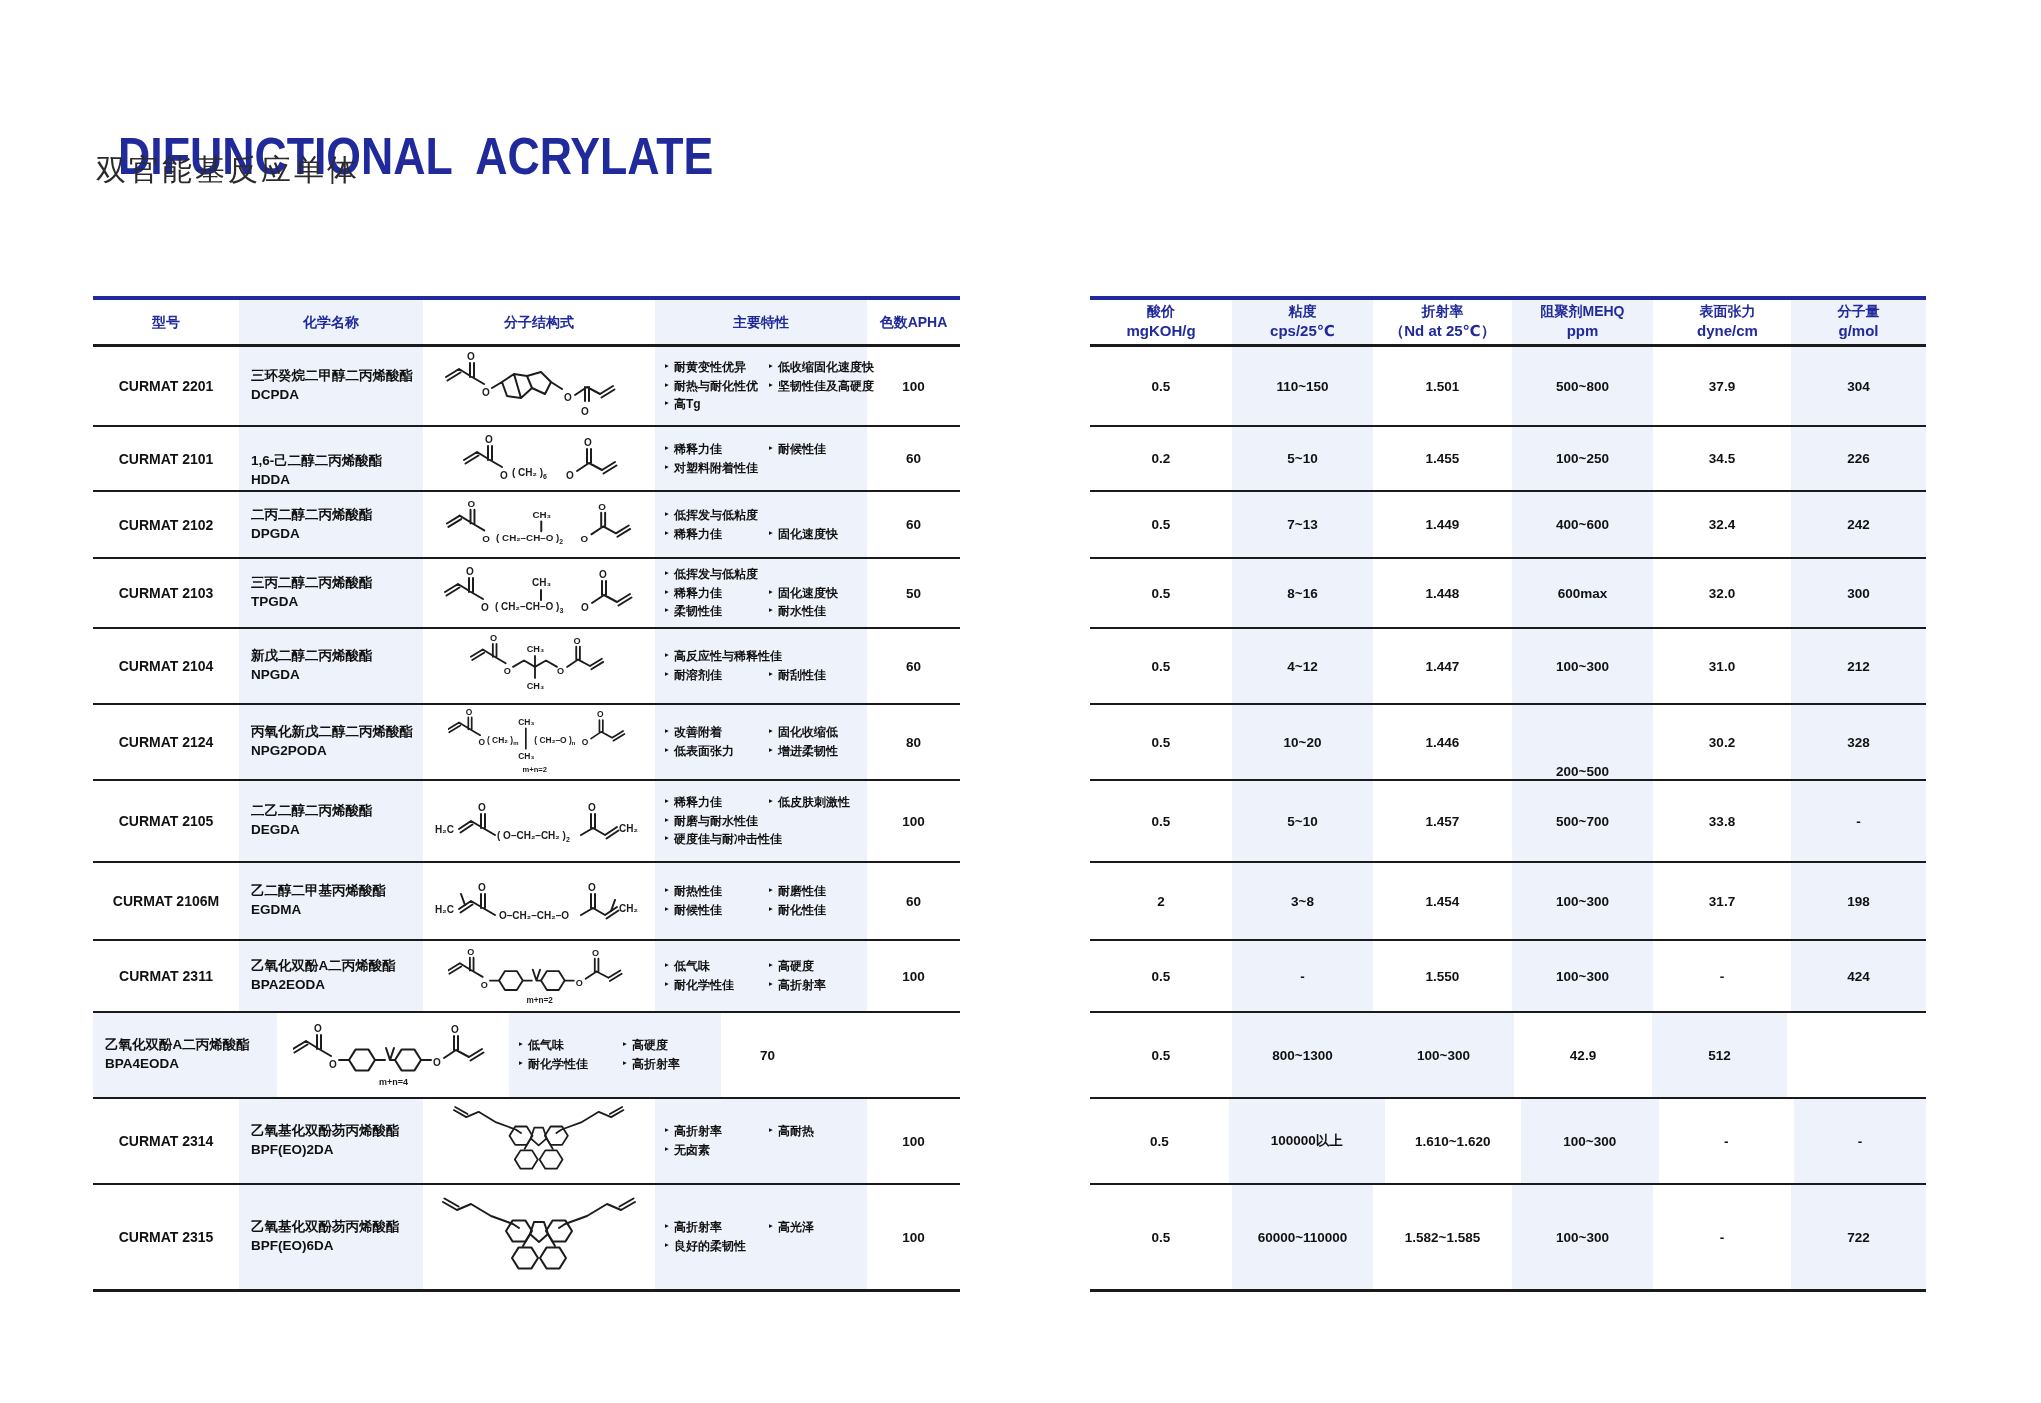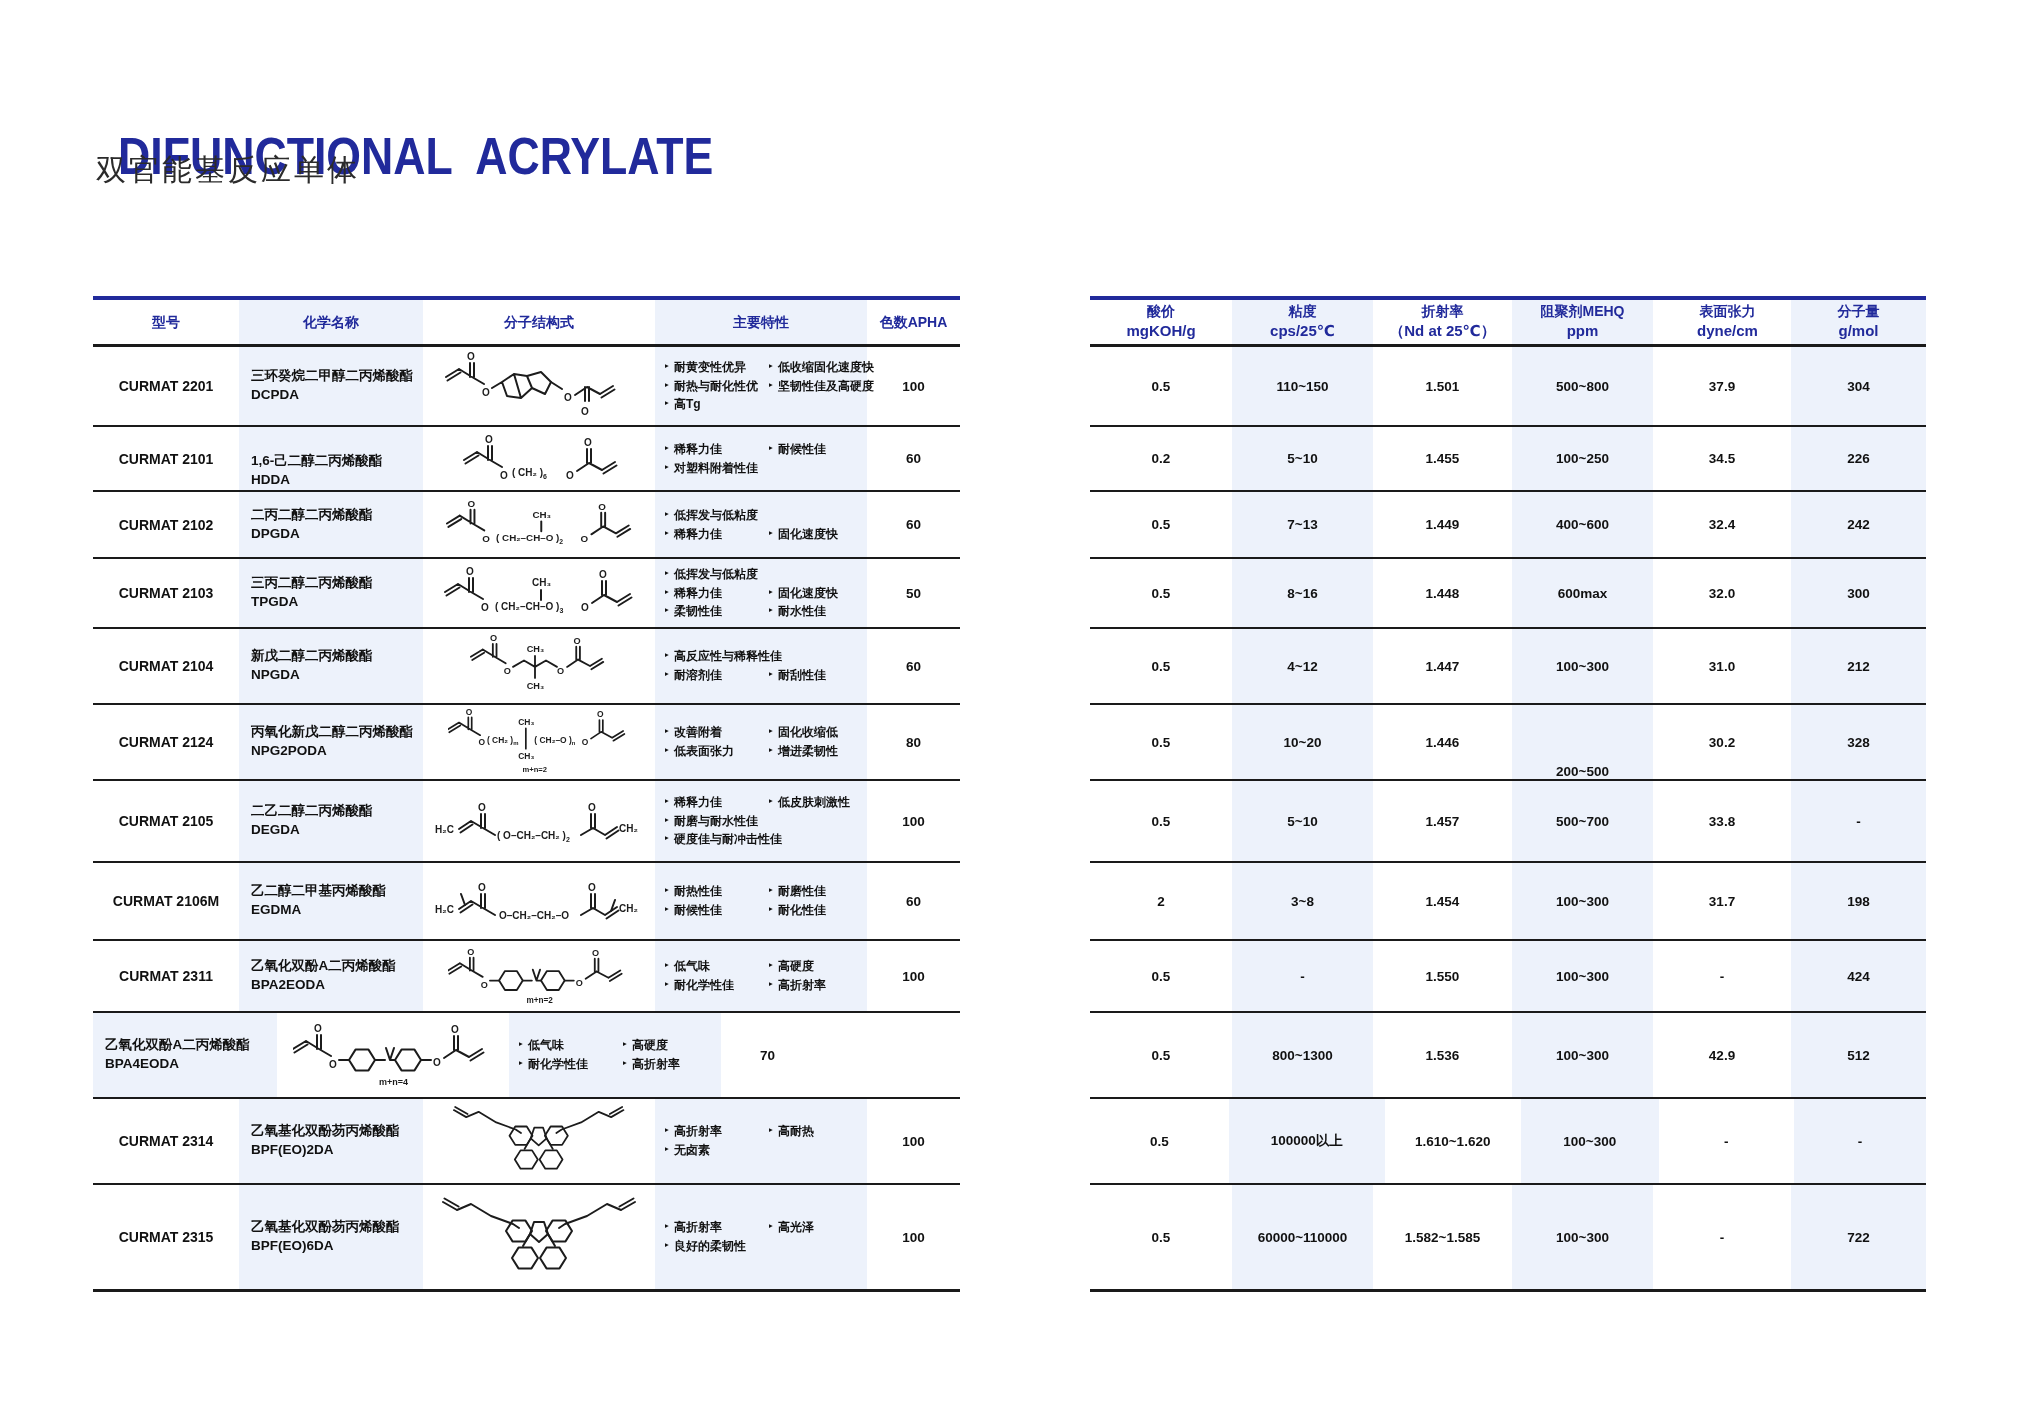--- a/index.html
+++ b/index.html
@@ -692,23 +692,20 @@
             <span>424</span>
           </div>
         </div>
         <div class="tr" style="height: 84px;">
           <div class="td" style="width: 142px;">
             <span>0.5</span>
           </div>
           <div class="td stripe" style="width: 141px;">
             <span>800~1300</span>
           </div>
-          <div class="td" style="width: 139px;">
-            <span>1.536</span>
-          </div>
           <div class="td stripe" style="width: 141px;">
             <span>100~300</span>
           </div>
           <div class="td" style="width: 138px;">
             <span>42.9</span>
           </div>
           <div class="td stripe" style="width: 135px;">
             <span>512</span>
           </div>
         </div>

